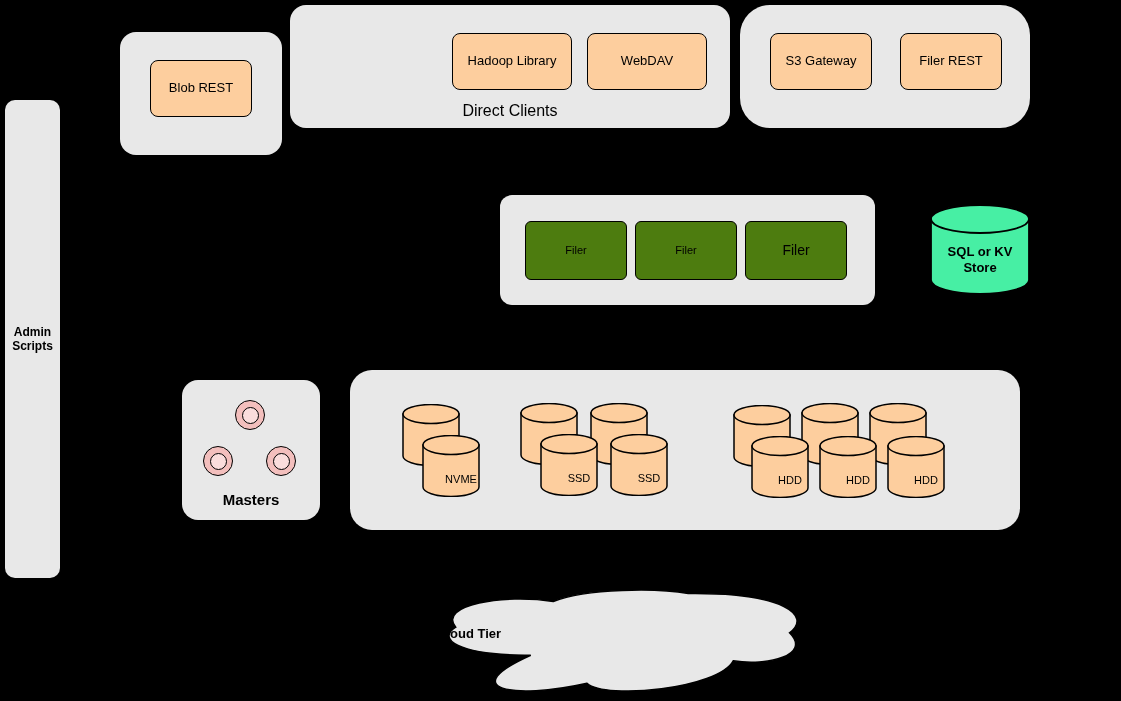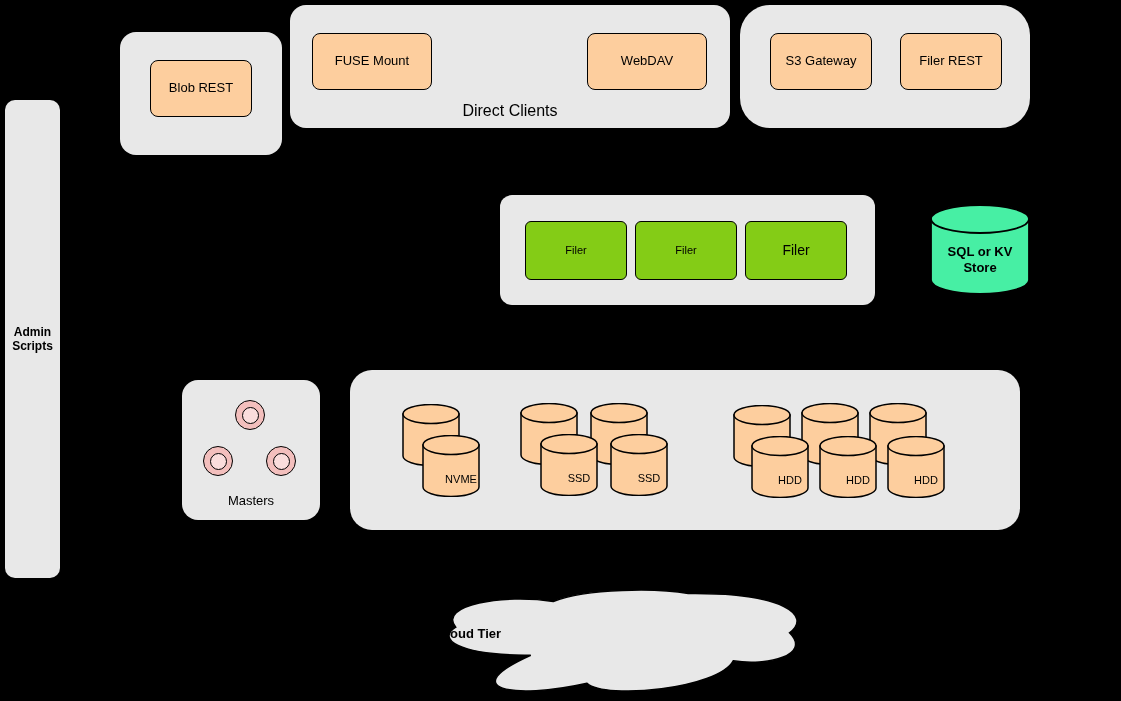--- a/index.html
+++ b/index.html
@@ -22,29 +22,29 @@
     border: 1.5px solid #000;
     border-radius: 8px;
     display: flex;
     align-items: center;
     justify-content: center;
     text-align: center;
     font-size: 13px;
     line-height: 1.15;
   }
   .btn.orange { background: #FDCE9E; }
-  .btn.green  { background: #84cc16; border-radius: 6px; font-size: 11px; }
+  .btn.green  { background: #4d7c0f; border-radius: 6px; font-size: 11px; }
   .btn.green.big { font-size: 14px; }
   .caption {
     position: absolute;
     left: 0; right: 0;
     text-align: center;
     font-size: 16px;
   }
-  .caption.bold { font-weight: normal; font-size: 13px; }
+  .caption.bold { font-weight: bold; font-size: 15px; }
   .admin-panel {
     position: absolute;
     left: 5px; top: 100px;
     width: 55px; height: 478px;
     background: #E8E8E8;
     border-radius: 10px;
     display: flex;
     align-items: center;
     justify-content: center;
   }
@@ -142,21 +142,21 @@
 
   <div class="admin-panel">
     <div class="admin-label">Admin Scripts</div>
   </div>
 
   <div class="panel" style="left:120px; top:5px; width:162px; height:123px;margin-top:27px;">
     <div class="btn orange" style="left:30px; top:28px; width:100px; height:55px;">Blob REST</div>
   </div>
 
   <div class="panel" style="left:290px; top:5px; width:440px; height:123px;">
-    <div class="btn orange" style="left:22px; top:28px; width:118px; height:55px;">FUSE Mount</div>
+    <div class="btn orange" style="left:162px; top:28px; width:118px; height:55px;">Hadoop Library</div>
     <div class="btn orange" style="left:297px; top:28px; width:118px; height:55px;">WebDAV</div>
     <div class="caption" style="bottom:8px;">Direct Clients</div>
   </div>
 
   <div class="panel" style="left:740px; top:5px; width:290px; height:123px;border-radius:30px;">
     <div class="btn orange" style="left:30px; top:28px; width:100px; height:55px;">S3 Gateway</div>
     <div class="btn orange" style="left:160px; top:28px; width:100px; height:55px;">Filer REST</div>
   </div>
 
   <div class="panel" style="left:500px; top:195px; width:375px; height:110px; border-radius:12px;">

